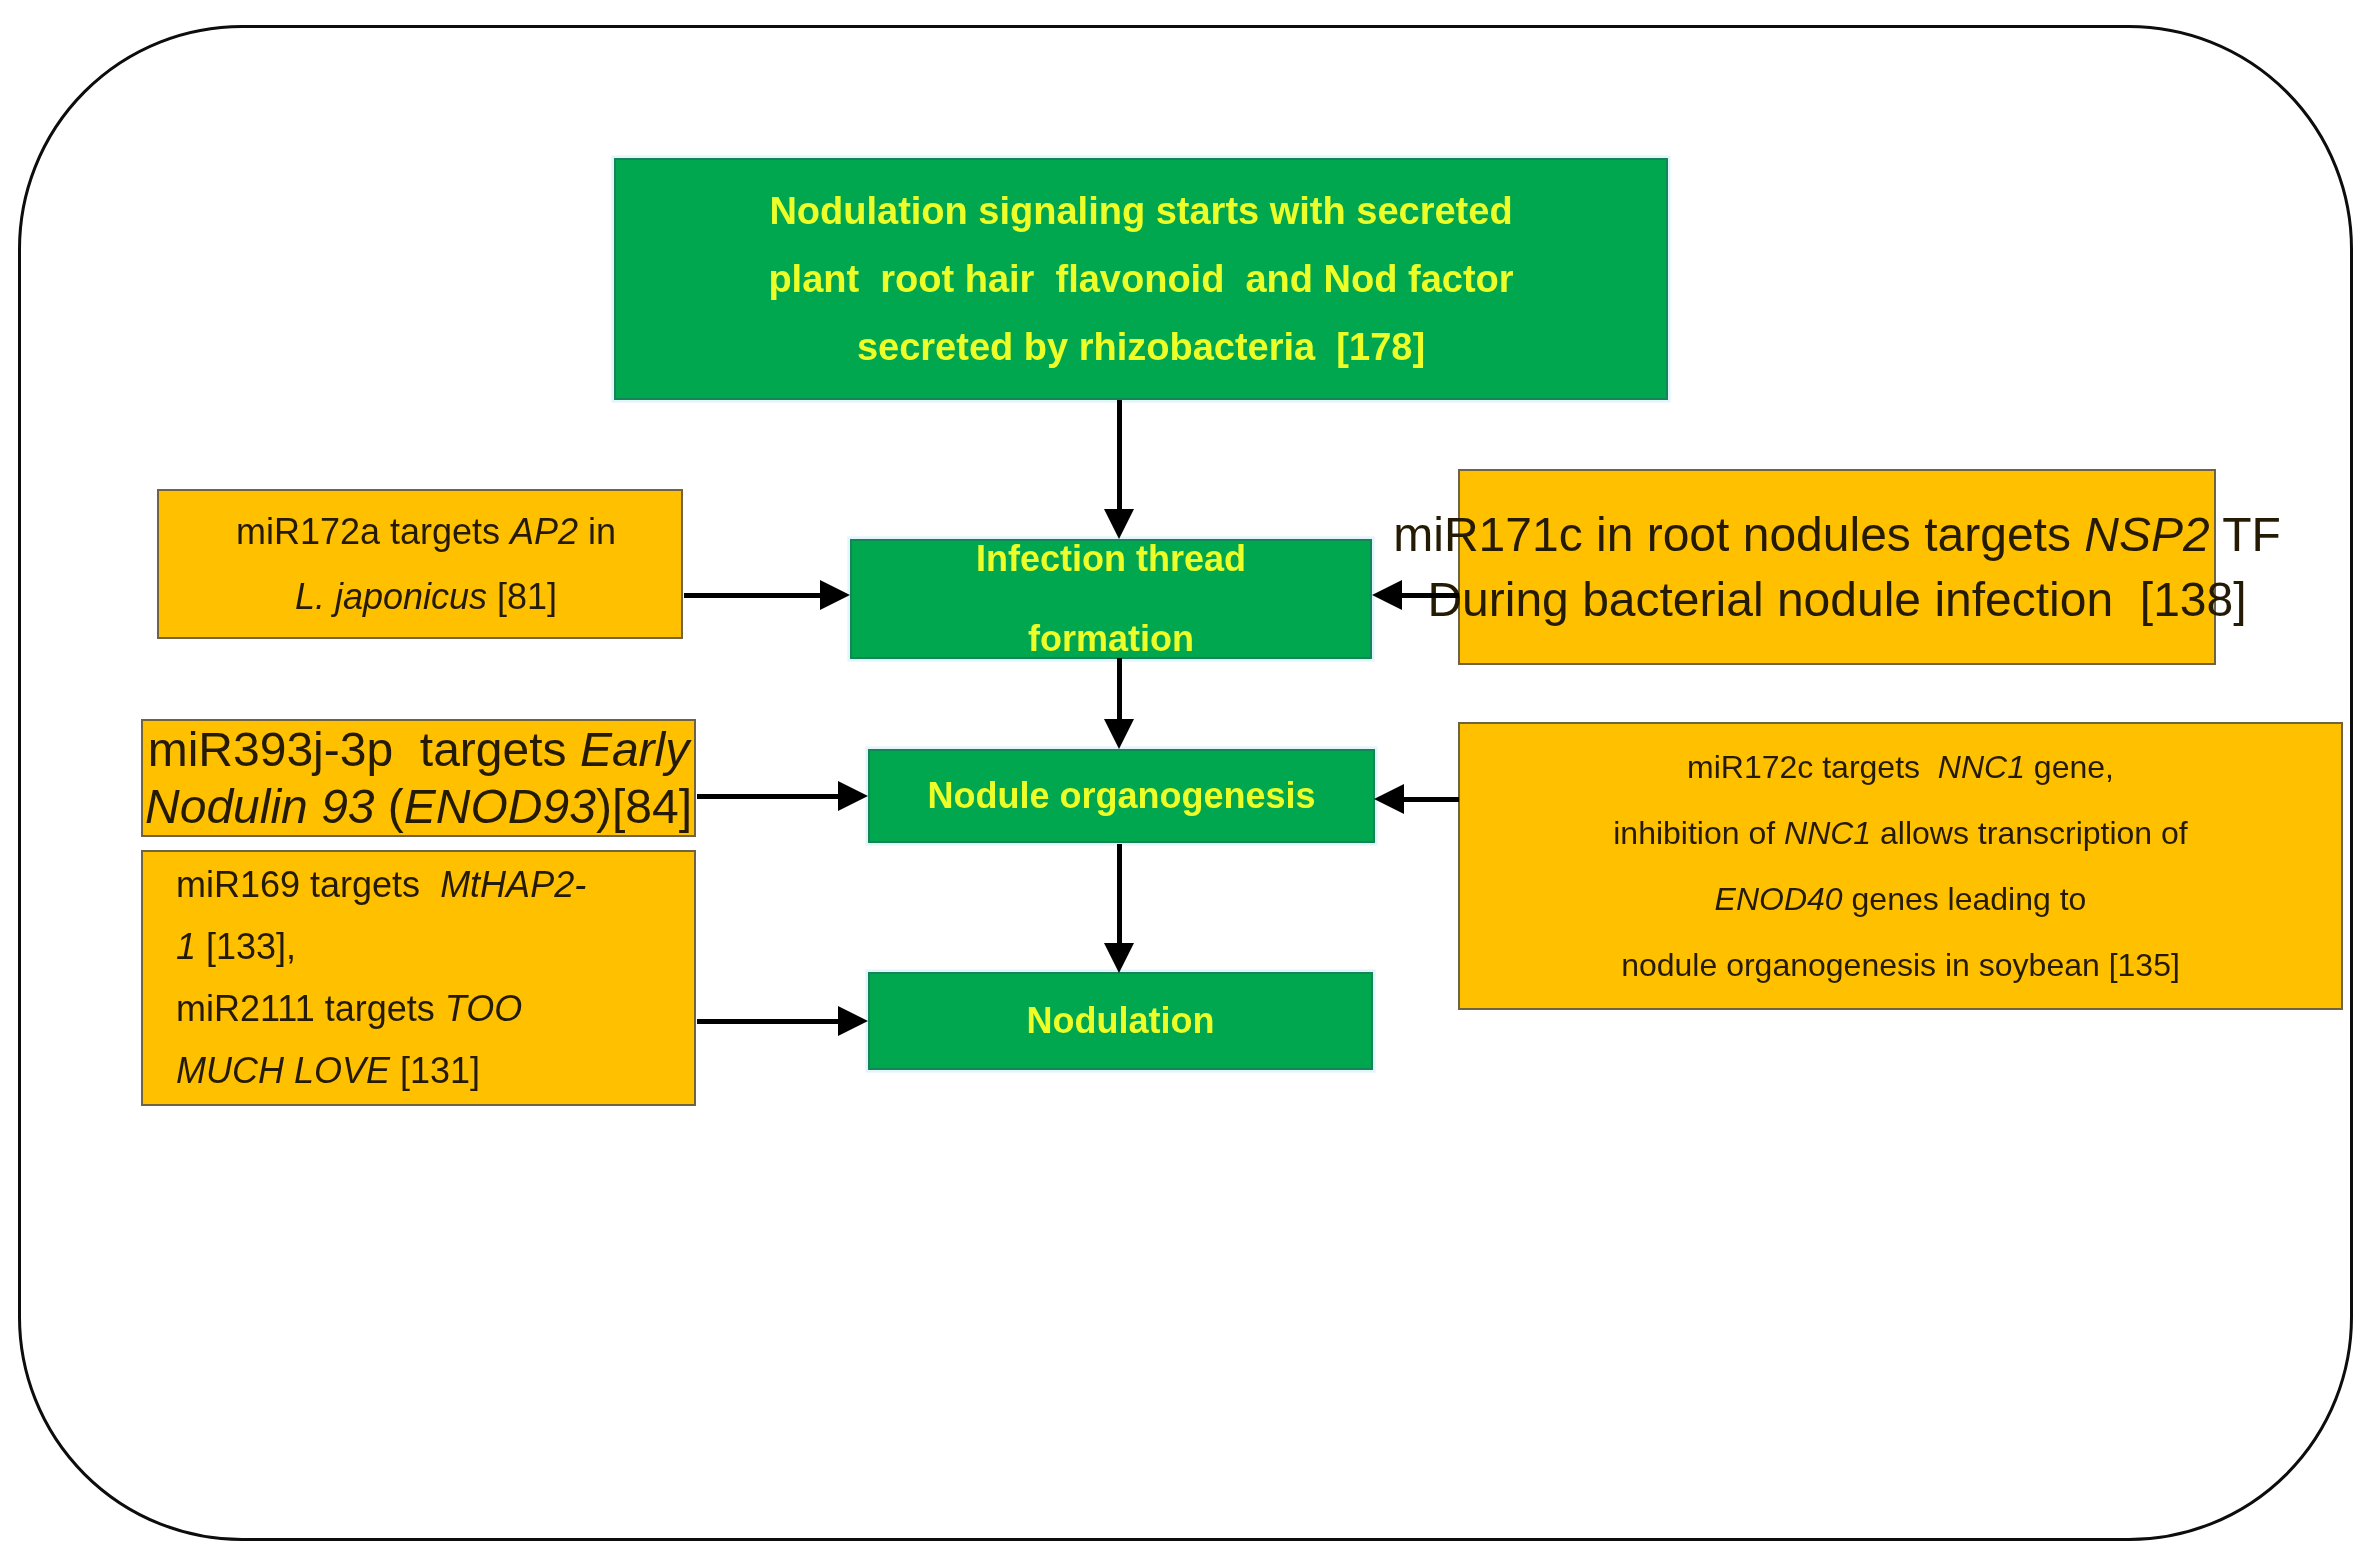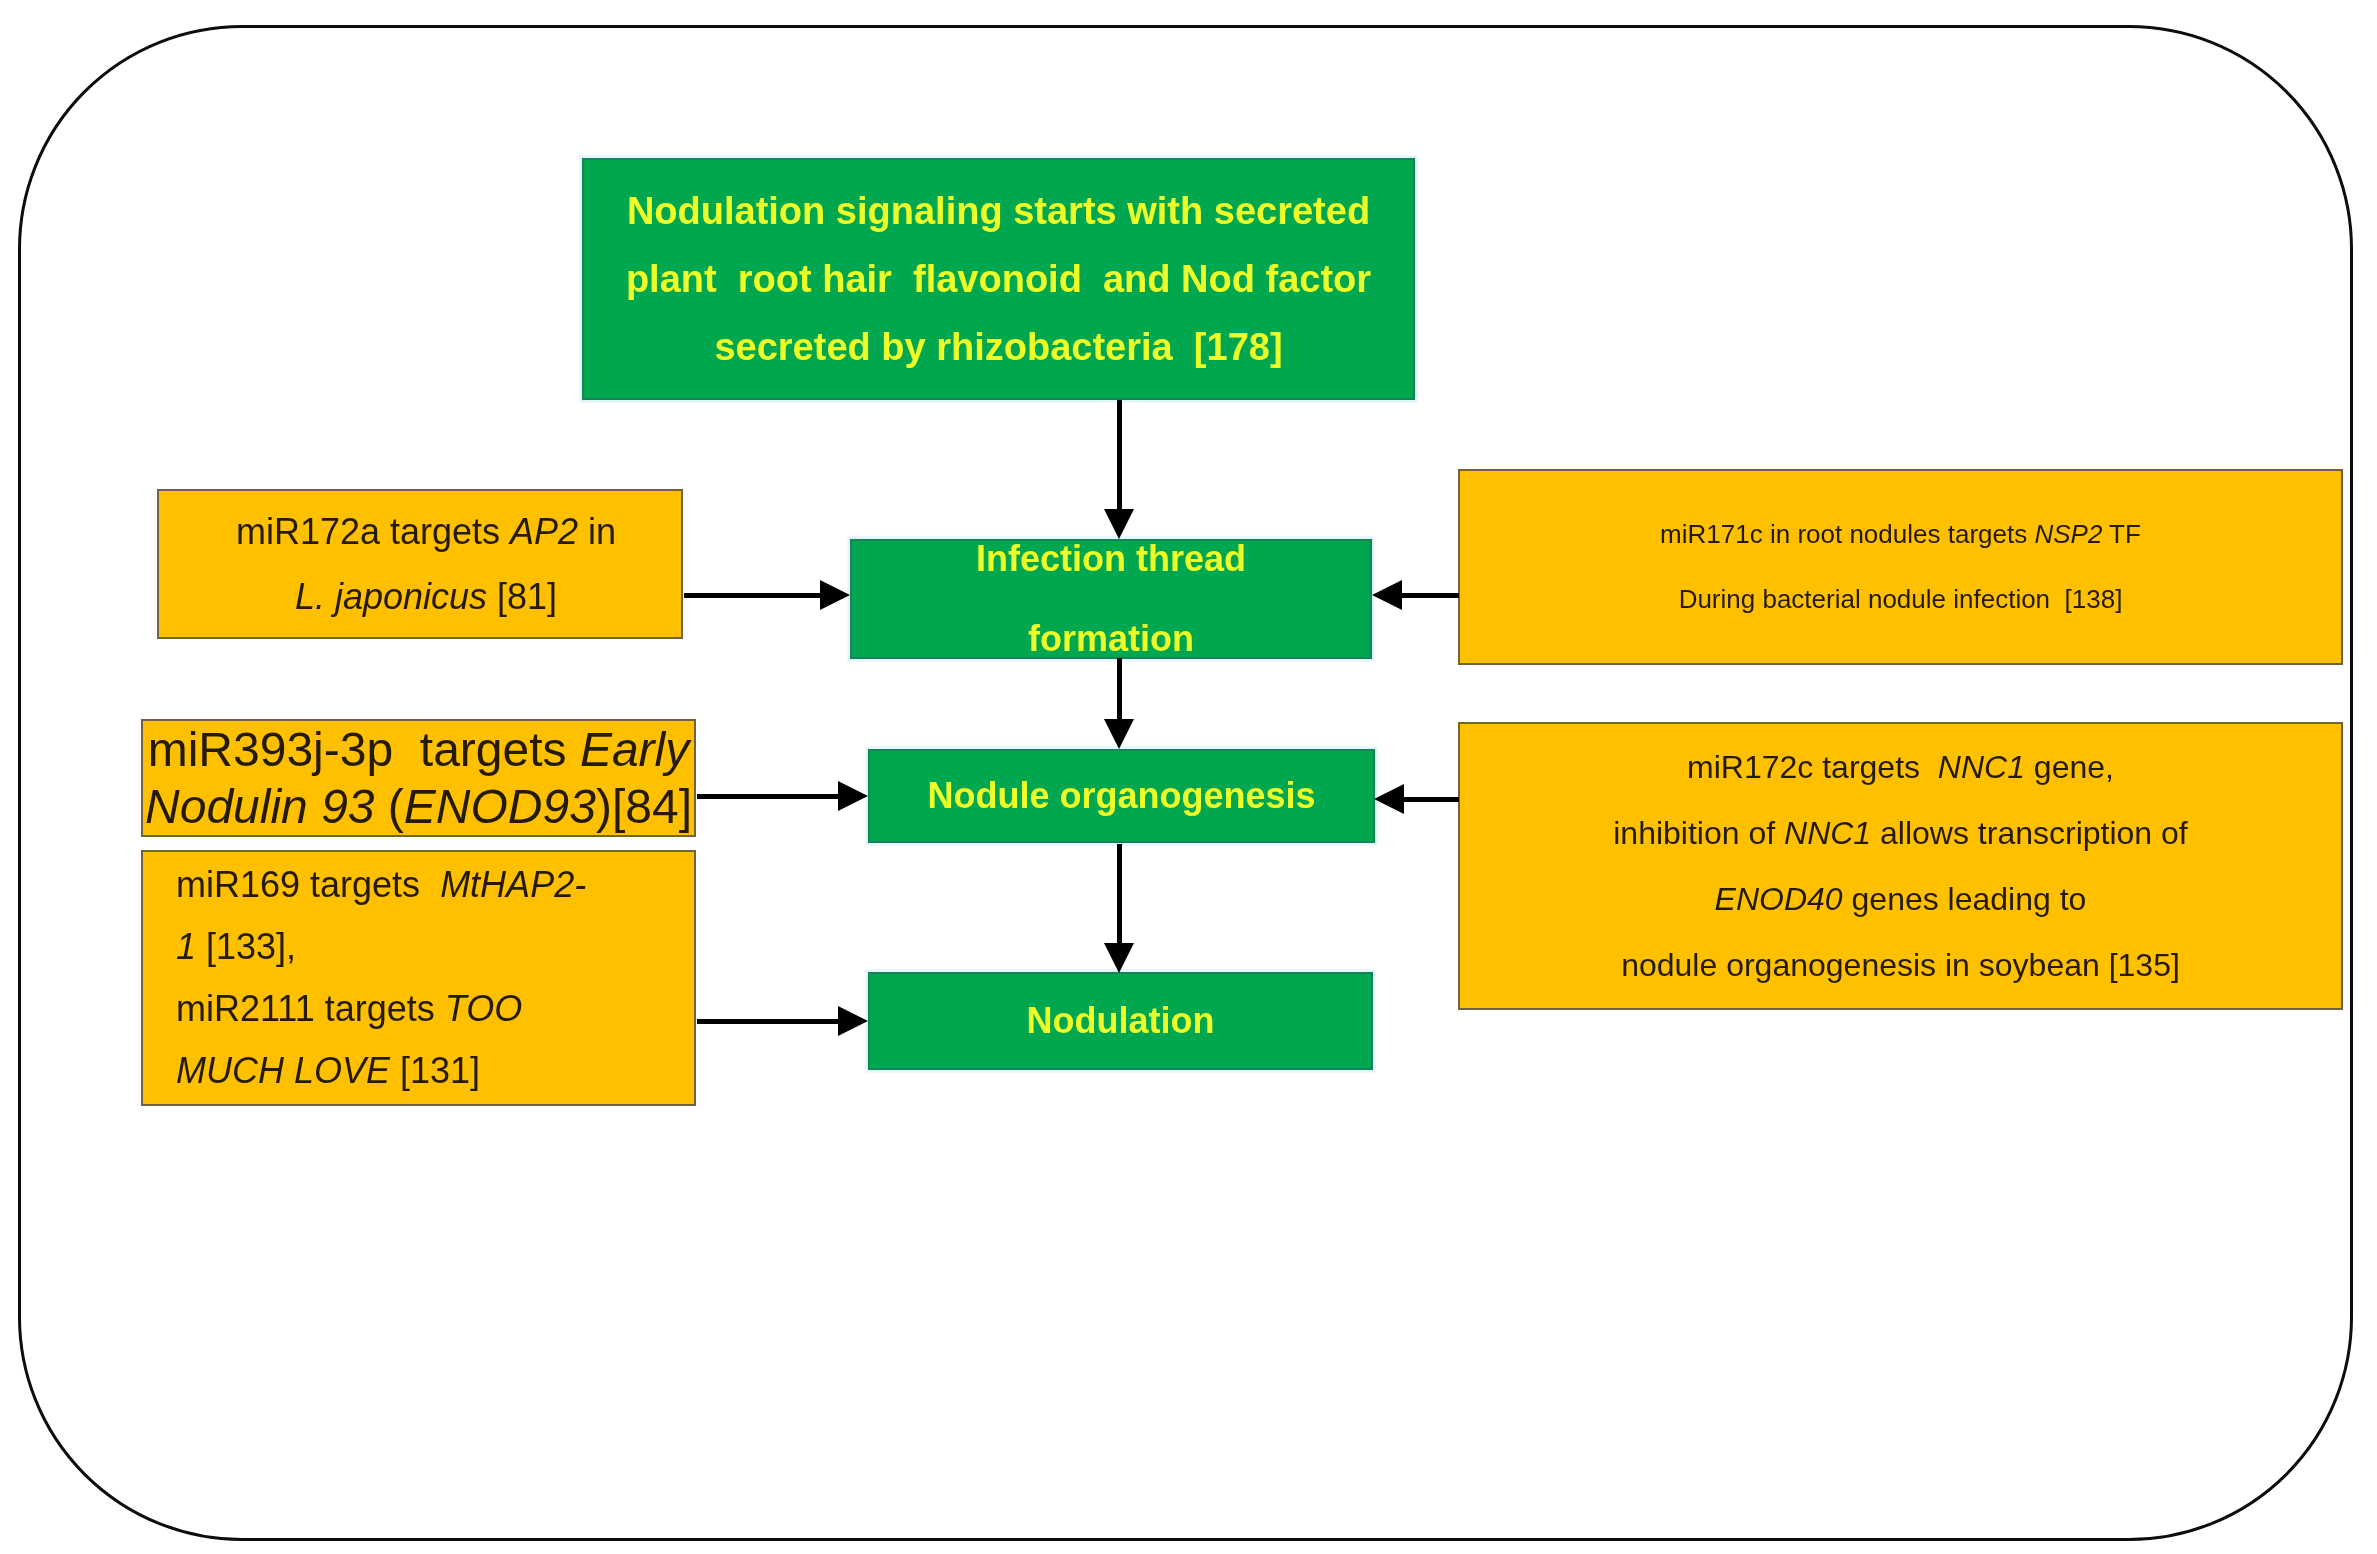--- a/index.html
+++ b/index.html
@@ -30,28 +30,28 @@
   .orange{
     background:var(--orange);
     border:2px solid var(--orange-border);
     color:var(--dark-text);
   }
   .line{white-space:pre;}
   .it{font-style:italic;}
   .left-align{align-items:flex-start;text-align:left;padding-left:33px;}
 
   
-  #box-source       {left:582px; top:158px; width:833px;height:242px;font-size:38px;line-height:68px;}
+  #box-source       {left:614px; top:158px; width:1054px;height:242px;font-size:38px;line-height:68px;}
   #box-infection    {left:850px;top:539px; width:522px; height:120px;font-size:36px;line-height:56px;gap:24px;}
   #box-organogenesis{left:868px;top:749px;width:507px; height:94px;font-size:36px;line-height:46px;}
   #box-nodulation   {left:868px;top:972px;width:505px; height:98px;font-size:36px;line-height:46px;}
   #box-left1 {left:157px; top:489px; width:526px; height:150px;font-size:36px;line-height:65px;padding-left:12px;}
   #box-left2 {left:141px; top:719px;width:555px; height:118px;font-size:48px;line-height:57px;}
   #box-left3 {left:141px; top:850px;width:555px; height:256px;font-size:36px;line-height:62px;}
-  #box-right1{left:1458px;top:469px; width:885px;height:196px;font-size:26px;line-height:65px;}
+  #box-right1{left:1458px;top:469px; width:758px;height:196px;font-size:48px;line-height:65px;}
   #box-right2{left:1458px;top:722px;width:885px;height:288px;font-size:32px;line-height:66px;}
 
   
   .shaft{position:absolute;background:#000;}
   .head{position:absolute;width:0;height:0;}
   .head.down {border-left:15.6px solid transparent;border-right:15.6px solid transparent;border-top:30px solid #000;}
   .head.right{border-top:15.6px solid transparent;border-bottom:15.6px solid transparent;border-left:30px solid #000;}
   .head.left {border-top:15.6px solid transparent;border-bottom:15.6px solid transparent;border-right:30px solid #000;}
 
   

